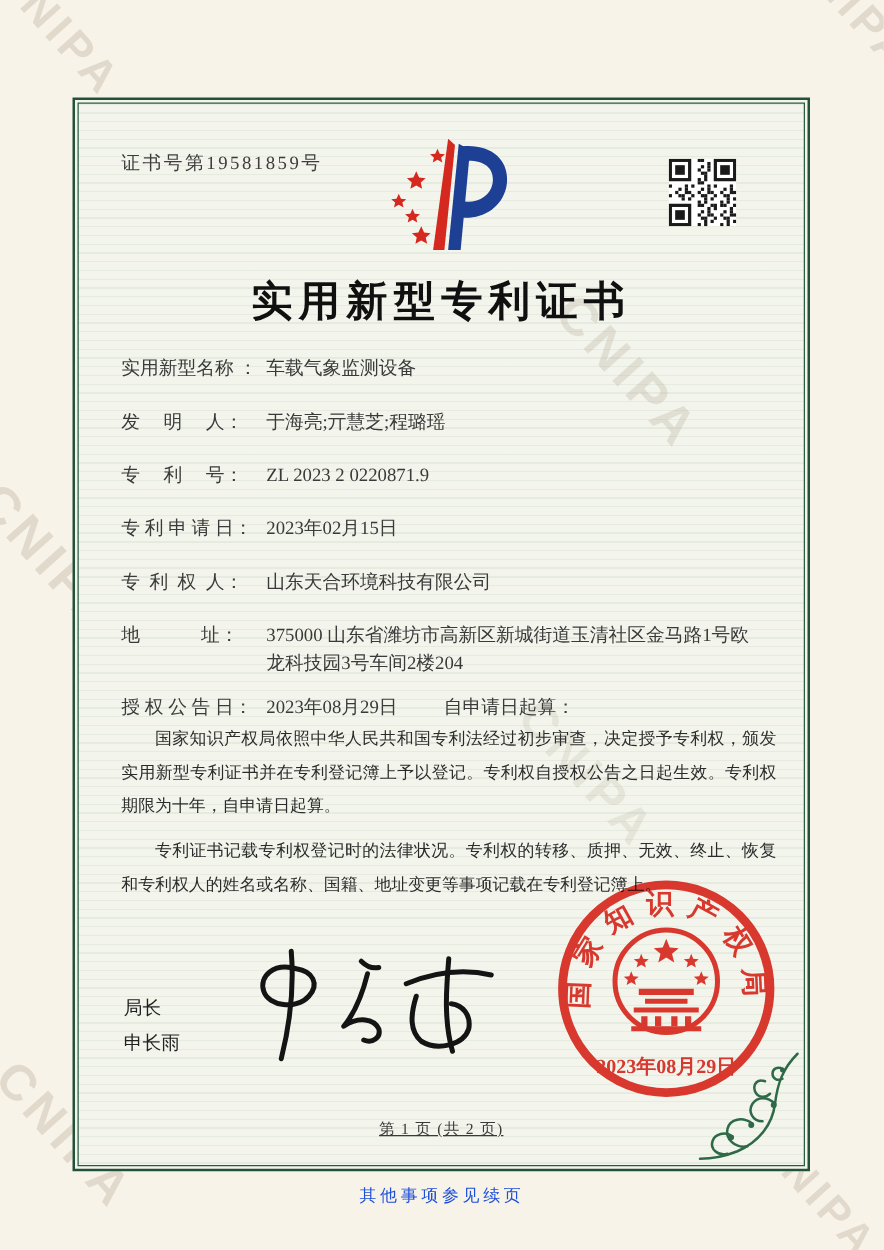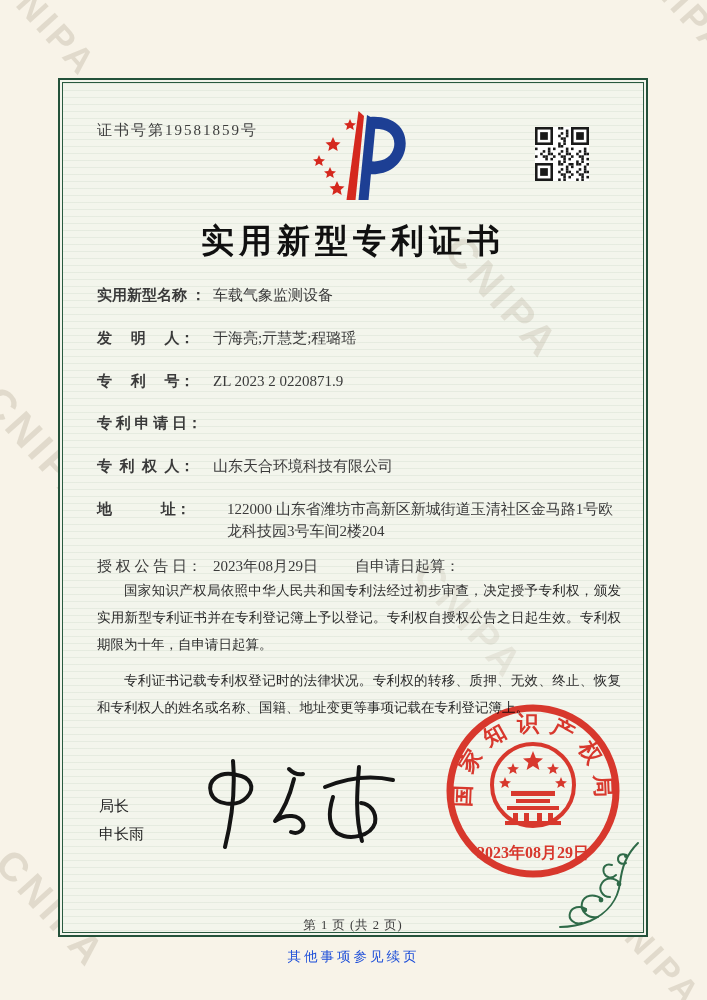--- a/index.html
+++ b/index.html
@@ -58,21 +58,21 @@
     text-align:center;
     font-size:33px; font-weight:bold; color:#101010;
     letter-spacing:5px;
   }
 
   .fields {
     position:absolute; left:34px; top:202px; width:522px;
     font-size:15px; color:#3a3a3a;
   }
   .row { display:flex; margin-bottom:21px; line-height:1.45; }
-  .row .lbl { flex:0 0 116px; white-space:pre;font-weight:bold; }
+  .row .lbl { flex:0 0 116px; white-space:pre; }
   .row .val { flex:1; }
   .row-grant { display:flex; margin-bottom:4px; line-height:1.45; }
   .row-grant .lbl { flex:0 0 116px; white-space:pre; }
   .row-grant .val1 { flex:0 0 142px; }
   .row-grant .lbl2 { flex:0 0 100px; white-space:pre; }
   .row-grant .val2 { flex:1; }
 
   .body-text {
     position:absolute; left:34px; top:494px; width:524px;
     font-size:13.5px; line-height:2.0; color:#2b2b2b;
@@ -80,22 +80,22 @@
   }
   .body-text p { text-indent:2em; margin-bottom:9px; }
 
   .sig-title { position:absolute; left:36px; top:714px; font-family:"Liberation Sans","DejaVu Sans",sans-serif; font-size:15px; color:#222; }
   .sig-name  { position:absolute; left:36px; top:742px; font-family:Liberation Serif, serif; font-size:15px; color:#222; }
   .sig-hand  { position:absolute; left:134px; top:672px; width:210px; height:100px; }
 
   .seal { position:absolute; left:380px; top:618px; width:180px; height:180px; mix-blend-mode:multiply; opacity:.93; }
 
   .page-info {
-    position:absolute; left:0; right:0; top:834px;
-    text-align:center; font-size:12.5px; color:#3a3a3a; letter-spacing:1px;
+    position:absolute; left:0; right:0; top:812px;
+    text-align:center; font-size:12.5px; color:#3a3a3a; letter-spacing:1px;text-decoration:underline;
   }
   .flourish { position:absolute; right:1px; bottom:1px; width:86px; height:92px; }
 
   .cont-note {
     position:absolute; left:0; right:0; top:948px;
     text-align:center; font-size:13.5px; color:#1d4ed8;
     letter-spacing:3px; z-index:2;
   }
 </style>
 </head>
@@ -244,28 +244,29 @@
         <div class="row">
           <span class="lbl">发　 明　 人：</span>
           <span class="val">于海亮;亓慧芝;程璐瑶</span>
         </div>
         <div class="row">
           <span class="lbl">专　 利　 号：</span>
           <span class="val">ZL 2023 2 0220871.9</span>
         </div>
         <div class="row">
           <span class="lbl">专 利 申 请 日：</span>
+          <span class="val">2023年02月15日</span>
         </div>
         <div class="row">
           <span class="lbl">专  利  权  人：</span>
           <span class="val">山东天合环境科技有限公司</span>
         </div>
-        <div class="row" style="margin-bottom:14px;gap:14px;">
+        <div class="row" style="margin-bottom:14px;">
           <span class="lbl">地　　　 址：</span>
-          <span class="val" style="max-width:396px;">122000 山东省潍坊市高新区新城街道玉清社区金马路1号欧龙科技园3号车间2楼204</span>
+          <span class="val" style="max-width:396px;">375000 山东省潍坊市高新区新城街道玉清社区金马路1号欧龙科技园3号车间2楼204</span>
         </div>
         <div class="row-grant">
           <span class="lbl">授 权 公 告 日：</span>
           <span class="val1">2023年08月29日</span>
           <span class="lbl2">自申请日起算：</span>
         </div>
       </div>
 
       <div class="body-text">
         <p>国家知识产权局依照中华人民共和国专利法经过初步审查，决定授予专利权，颁发实用新型专利证书并在专利登记簿上予以登记。专利权自授权公告之日起生效。专利权期限为十年，自申请日起算。</p>

